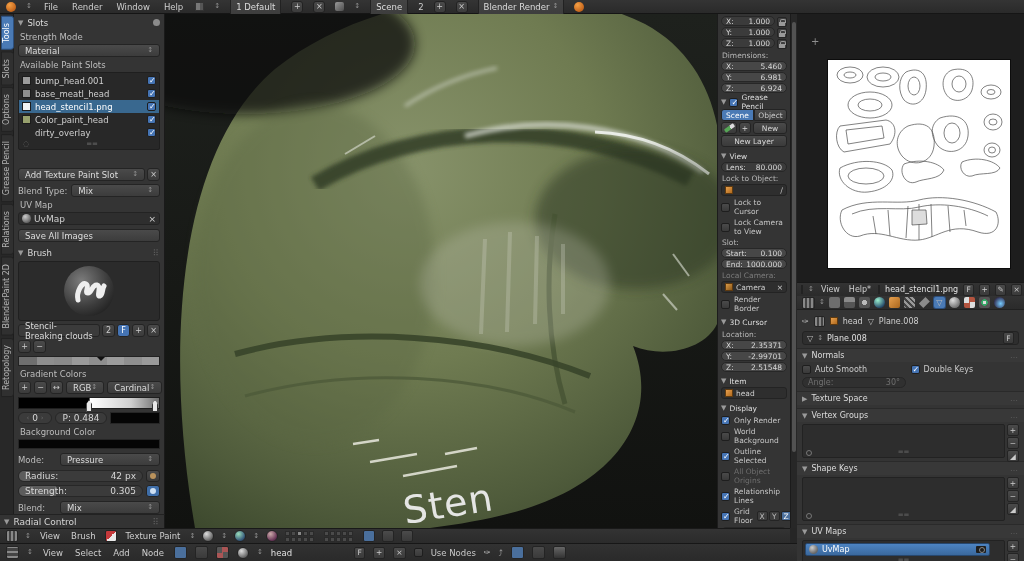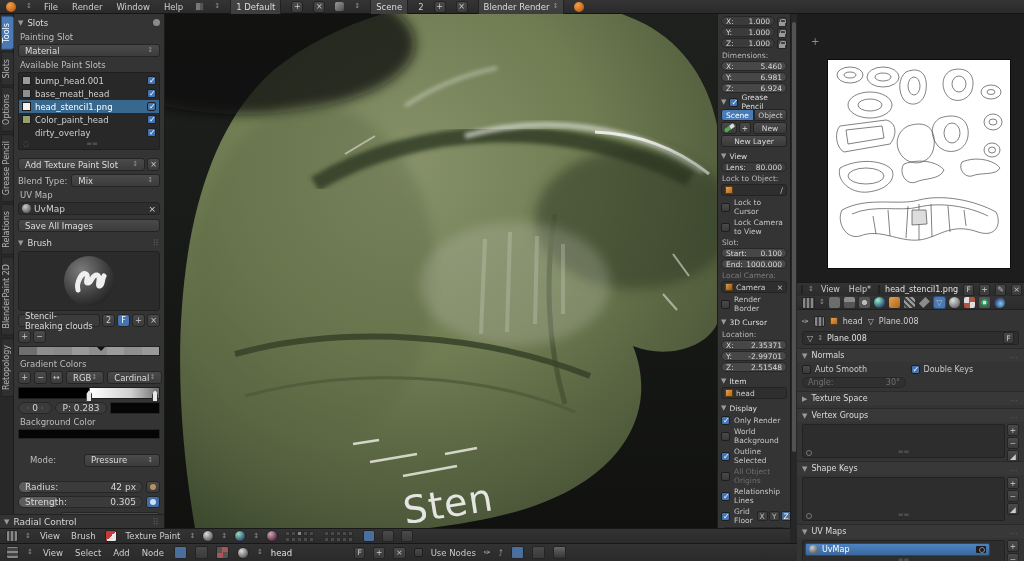--- a/index.html
+++ b/index.html
@@ -191,21 +191,21 @@
     <div class="vtab">BlenderPaint 2D</div>
     <div class="vtab">Retopology</div>
   </div>
 
   <div class="abs shelf">
     <div class="phdr">
       <span class="tri">▼</span>
       <span>Slots</span>
       <span class="pin-ico"></span>
     </div>
-    <div class="lab">Painting Slot</div>
+    <div class="lab">Strength Mode</div>
     <div class="wbtn">
         <span>Material</span>
         <span class="spin" style="margin-left:auto">↕</span>
       </div>
     <div class="lab">Available Paint Slots</div>
     <div class="listbox">
       <div class="slot-row">
         <span class="swatch" style="background: rgb(155, 155, 155);"></span>
         <span class="grow">bump_head.001</span>
         <span class="cb on"></span>
@@ -228,21 +228,21 @@
       <div class="slot-row">
         <span class="swatch" style="visibility: hidden;"></span>
         <span class="grow">dirty_overlay</span>
         <span class="cb on"></span>
       </div>
       <div class="list-footer">
         <span>◌</span>
         <span class="grow" style="text-align:center">==</span>
       </div>
     </div>
-    <div class="row" style="margin-top:8px;gap:2px">
+    <div class="row" style="margin-top:18px;gap:2px">
       <div class="wbtn grow">
           <span>Add Texture Paint Slot</span>
           <span class="spin" style="margin-left:auto">↕</span>
         </div>
       <span class="tinybtn">×</span>
     </div>
     <div class="row" style="margin-top:3px;gap:4px">
       <span class="lab" style="margin:0">Blend Type:</span>
       <div class="wbtn grow">
           <span>Mix</span>
@@ -309,28 +309,28 @@
           <span class="spin" style="margin-left:auto">↕</span>
         </div>
     </div>
     <div class="gradbar">
       <span class="stop" style="left:48%"></span>
       <span class="stop" style="left:95%"></span>
     </div>
     <div class="row" style="margin-top:3px;gap:3px">
       <div class="numf" style="width:34px;justify-content:center"><span class="sidearrow">‹</span>&nbsp;<span>0</span>&nbsp;<span class="sidearrow">›</span></div>
       <div class="numf" style="width:52px;justify-content:center">
-          <span>P:  0.283</span>
+          <span>P:  0.484</span>
         </div>
       <div class="grow blackbar" style="margin-top:0;height:12px"></div>
     </div>
     <div class="lab">Background Color</div>
     <div class="blackbar"></div>
     <div class="row" style="margin-top:4px;gap:4px">
-      <span class="lab" style="margin:12px;width:38px">Mode:</span>
+      <span class="lab" style="margin:0;width:38px">Mode:</span>
       <div class="wbtn grow">
           <span>Pressure</span>
           <span class="spin" style="margin-left:auto">↕</span>
         </div>
     </div>
     <div class="row" style="margin-top:4px;gap:3px">
       <div class="numf grow">
           <span class="fill" style="width:9%"></span>
           <span>Radius:</span>
           <span class="grow"></span>

